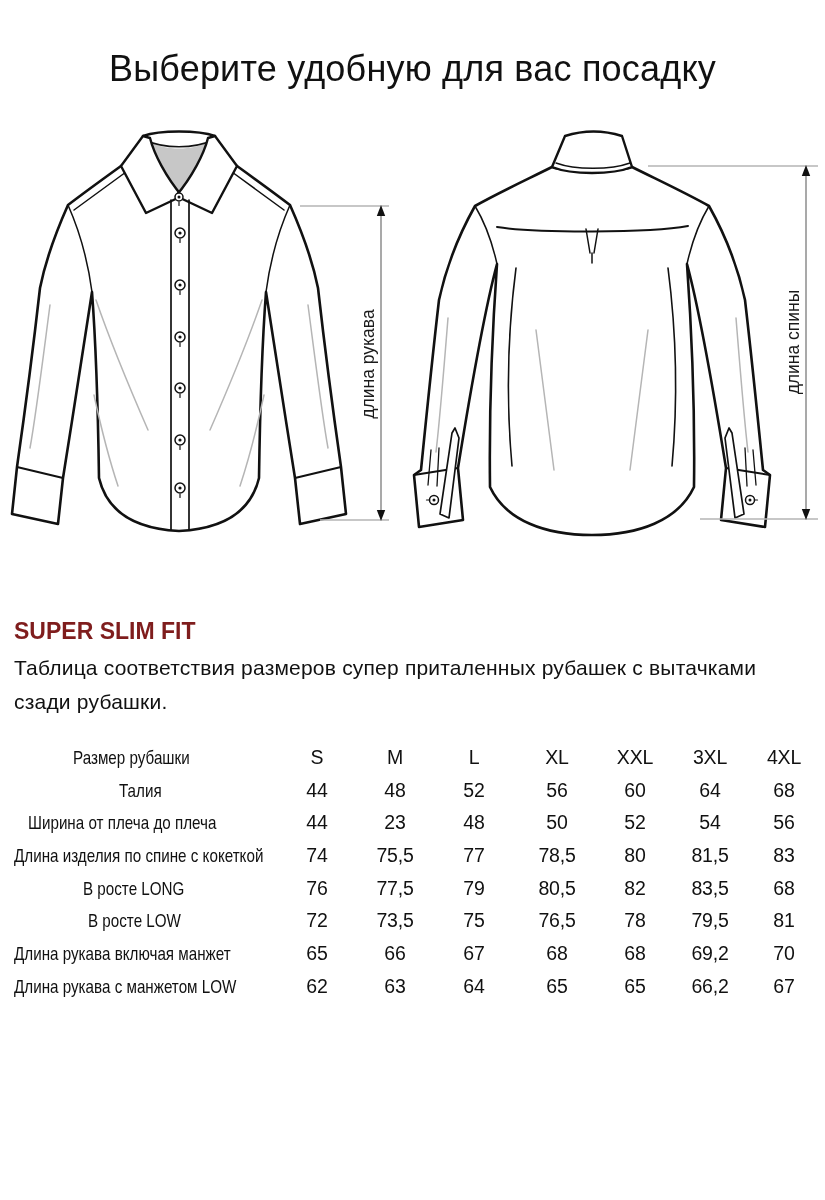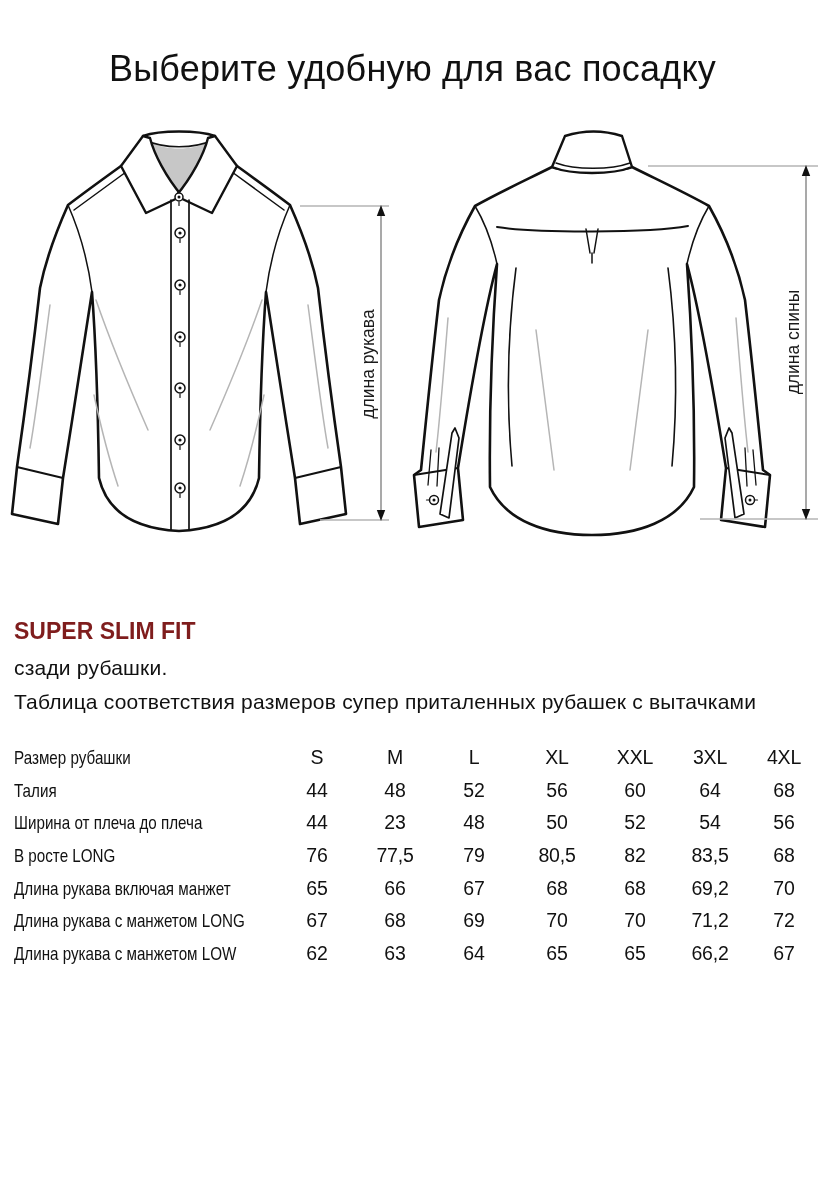--- a/index.html
+++ b/index.html
@@ -20,21 +20,21 @@
     letter-spacing:.2px;color:#111;white-space:nowrap;
   }
   table.size-table{
     position:absolute;left:14px;top:741px;border-collapse:collapse;table-layout:fixed;
     width:804px;
   }
   table.size-table td{
     height:32.7px;padding:0;vertical-align:middle;font-size:19.5px;color:#111;
     overflow:visible;white-space:nowrap;
   }
-  td.rowlabel{text-align:left;}
+  td.rowlabel{text-align:center;}
   td.rowlabel .condensed{
     display:inline-block;transform:scaleX(.8);transform-origin:0 50%;font-size:19px;
   }
   td.val{text-align:center;letter-spacing:-.2px;}
   svg text{font-family:"Liberation Sans",sans-serif;}
 </style>
 </head>
 <body>
 
 <div class="page">
@@ -195,22 +195,22 @@
       <path d="M 806 170 L 806 515" stroke="#8d8d8d" stroke-width="1.5"></path>
       <polygon points="806,165 801.8,176 810.2,176" fill="#111"></polygon>
       <polygon points="806,520 801.8,509 810.2,509" fill="#111"></polygon>
       <text x="799" y="342" transform="rotate(-90 799 342)" text-anchor="middle" font-size="17.5" fill="#1a1a1a">длина спины</text>
     </g>
   </svg>
 
   <div class="fit-heading">SUPER SLIM FIT</div>
 
   <div class="fit-desc">
+    <div>Таблица соответствия размеров супер приталенных рубашек с вытачками</div>
     <div>сзади рубашки.</div>
-    <div>Таблица соответствия размеров супер приталенных рубашек с вытачками</div>
   </div>
 
   <table class="size-table">
     <colgroup>
       <col style="width:264px">
       <col style="width:78px">
         <col style="width:78px">
         <col style="width:80px">
       <col style="width:86px">
         <col style="width:70px">
@@ -242,50 +242,60 @@
           <td class="rowlabel"><span class="condensed">Ширина от плеча до плеча</span></td>
           <td class="val">44</td>
           <td class="val">23</td>
           <td class="val">48</td>
           <td class="val">50</td>
           <td class="val">52</td>
           <td class="val">54</td>
           <td class="val">56</td>
         </tr>
         <tr>
+          <td class="rowlabel"><span class="condensed">Длина изделия по спине с кокеткой</span></td>
+          <td class="val">74</td>
+          <td class="val">75,5</td>
+          <td class="val">77</td>
+          <td class="val">78,5</td>
+          <td class="val">80</td>
+          <td class="val">81,5</td>
+          <td class="val">83</td>
+        </tr>
+        <tr>
           <td class="rowlabel"><span class="condensed">В росте LONG</span></td>
           <td class="val">76</td>
           <td class="val">77,5</td>
           <td class="val">79</td>
           <td class="val">80,5</td>
           <td class="val">82</td>
           <td class="val">83,5</td>
           <td class="val">68</td>
         </tr>
         <tr>
+          <td class="rowlabel"><span class="condensed">В росте LOW</span></td>
+          <td class="val">72</td>
+          <td class="val">73,5</td>
+          <td class="val">75</td>
+          <td class="val">76,5</td>
+          <td class="val">78</td>
+          <td class="val">79,5</td>
+          <td class="val">81</td>
+        </tr>
+        <tr>
           <td class="rowlabel"><span class="condensed">Длина рукава включая манжет</span></td>
           <td class="val">65</td>
           <td class="val">66</td>
           <td class="val">67</td>
           <td class="val">68</td>
           <td class="val">68</td>
           <td class="val">69,2</td>
           <td class="val">70</td>
         </tr>
         <tr>
-          <td class="rowlabel"><span class="condensed">Длина рукава с манжетом LONG</span></td>
-          <td class="val">67</td>
-          <td class="val">68</td>
-          <td class="val">69</td>
-          <td class="val">70</td>
-          <td class="val">70</td>
-          <td class="val">71,2</td>
-          <td class="val">72</td>
-        </tr>
-        <tr>
           <td class="rowlabel"><span class="condensed">Длина рукава с манжетом LOW</span></td>
           <td class="val">62</td>
           <td class="val">63</td>
           <td class="val">64</td>
           <td class="val">65</td>
           <td class="val">65</td>
           <td class="val">66,2</td>
           <td class="val">67</td>
         </tr>
       </tbody>

